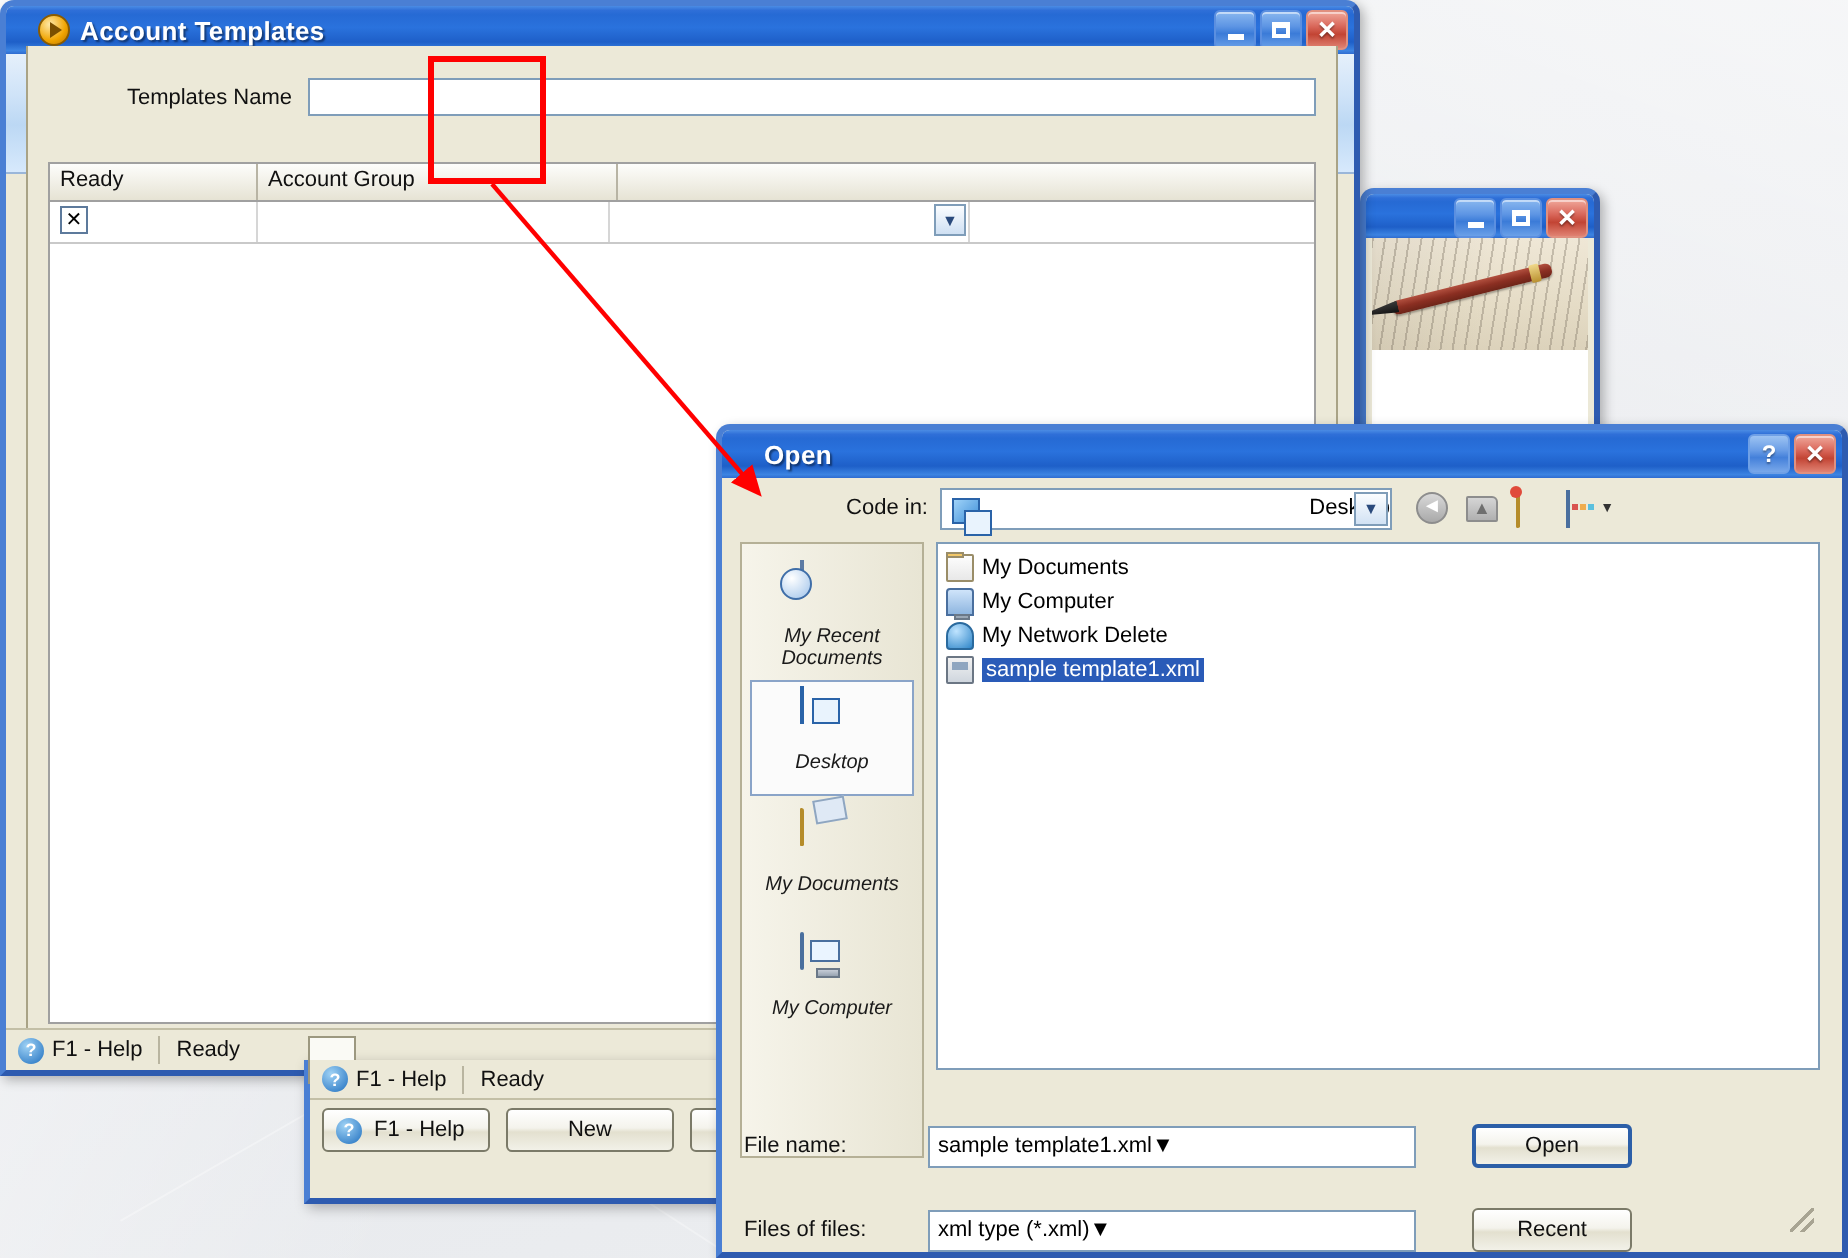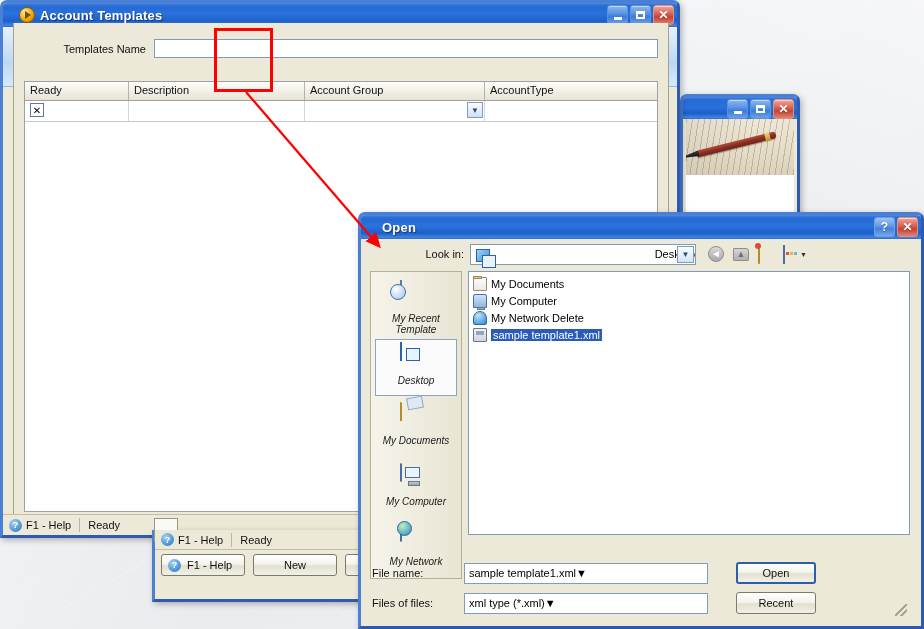--- a/index.html
+++ b/index.html
@@ -281,21 +281,21 @@
   .pi-desk{width:27px;height:26px;margin:2px auto 0;background:linear-gradient(135deg,#9fd2f8,#3f8fd8);border:1px solid #2a63a8;box-sizing:border-box;position:relative;}
   .pi-desk::before{content:"";position:absolute;left:5px;top:5px;width:14px;height:13px;background:#e9f3fd;border:1px solid #2a63a8;box-sizing:border-box;}
   .pi-mydocs{width:30px;height:23px;margin:4px auto 0;background:linear-gradient(to bottom,#ffe9a8,#f0c154);border:1px solid #b58c2a;border-radius:2px 5px 2px 2px;position:relative;box-sizing:border-box;}
   .pi-mydocs::before{content:"";position:absolute;left:6px;top:-6px;width:16px;height:12px;background:#dfe9f5;border:1px solid #8fa6c0;transform:rotate(-10deg);box-sizing:border-box;}
   .pi-comp{width:26px;height:21px;margin:3px auto 0;background:linear-gradient(to bottom,#d9ecff,#8fb6e0);border:1px solid #4a6f9e;border-radius:2px;position:relative;box-sizing:border-box;}
   .pi-comp::before{content:"";position:absolute;left:4px;top:3px;width:15px;height:11px;background:#eaf4ff;border:1px solid #4a6f9e;box-sizing:border-box;}
   .pi-comp::after{content:"";position:absolute;left:7px;bottom:-5px;width:12px;height:5px;background:linear-gradient(to bottom,#c5ccd6,#98a4b2);border:1px solid #6a7888;box-sizing:border-box;}
   .pi-net{width:26px;height:21px;margin:3px auto 0;background:linear-gradient(to bottom,#d9ecff,#8fb6e0);border:1px solid #4a6f9e;border-radius:2px;position:relative;box-sizing:border-box;}
   .pi-net::before{content:"";position:absolute;left:-4px;top:-3px;width:15px;height:15px;border-radius:50%;background:radial-gradient(circle at 35% 30%,#bdf0bf,#2f86c9);border:1px solid #236a9c;box-sizing:border-box;}
   .od-bottom { position:absolute; left:6px; right:8px; bottom:8px; height:56px; }
-  .od-frow { display:flex; align-items:center; height:22px; margin-bottom:8px; }
+  .od-frow { display:flex; align-items:center; height:22px; margin-bottom:20px; }
   .od-frow .flbl { width:92px; text-align:left; font-size:11px; color:#111; padding-left:2px; }
   .od-fcombo {
     width:244px; height:21px; background:#fff; border:1px solid #7f9db9; box-sizing:border-box;
     display:flex; align-items:center; font-size:11px; padding-left:4px; position:relative; color:#000;
   }
   .od-actionbtn { width:80px; margin-left:28px; }
   .od-actionbtn.def { border:2px solid #2c5fa8; }
   .resize-grip { position:absolute; right:3px; bottom:2px; width:12px; height:12px;
     background:
       linear-gradient(135deg, transparent 45%, #a8a492 45%, #a8a492 55%, transparent 55%),
@@ -463,23 +463,21 @@
 
   <div class="panel">
     <div class="field-row">
       <span class="field-label">Templates Name</span>
       <span class="xp-input" title=""></span>
     </div>
 
     <div class="gridwrap">
       <div class="gridhead">
         <div class="gh" style="width:104px">Ready</div>
-        <div class="gh" style="width:176px">Description</div>
         <div class="gh" style="width:180px">Account Group</div>
-        <div class="gh" style="flex:1;border-right:none">AccountType</div>
       </div>
       <div class="gridrow">
         <div class="gc" style="width:104px">
           <div class="rowx">✕</div>
         </div>
         <div class="gc" style="width:176px"></div>
         <div class="gc" style="width:180px">
           <span class="cmbarrow">▼</span>
         </div>
         <div class="gc" style="flex:1;border-right:none"></div>
@@ -526,21 +524,21 @@
         </div>
       <div class="xp-btn close">
           <span class="g">✕</span>
         </div>
     </div>
   </div>
 
   <div class="od-body">
 
     <div class="od-lookin">
-      <span class="lbl">Look in:</span>
+      <span class="lbl">Code in:</span>
       <div class="od-combo">
         <span class="fileicon pi-desk" style="width:14px;height:13px;margin-left:2px"></span>
         <span>Desktop</span>
         <span class="arrow">▼</span>
       </div>
       <div class="od-navicons">
         <span class="navico">
             <span class="back-circle">◄</span>
           </span>
         <span class="navico">
@@ -557,38 +555,34 @@
           <span style="position:absolute;right:0;top:5px;font-size:7px;color:#333">▼</span>
         </span>
       </div>
     </div>
 
     <div class="od-places">
       <div class="place">
         <span class="pico"><span class="pi-recent"></span></span>
         <span class="plabel">
           <span>My Recent</span><br>
-          <span>Template</span>
+          <span>Documents</span>
         </span>
       </div>
       <div class="place sel">
         <span class="pico"><span class="pi-desk"></span></span>
         <span class="plabel">Desktop</span>
       </div>
       <div class="place">
         <span class="pico"><span class="pi-mydocs"></span></span>
         <span class="plabel">My Documents</span>
       </div>
       <div class="place">
         <span class="pico"><span class="pi-comp"></span></span>
         <span class="plabel">My Computer</span>
-      </div>
-      <div class="place">
-        <span class="pico"><span class="pi-net"></span></span>
-        <span class="plabel">My Network</span>
       </div>
     </div>
 
     <div class="od-listbox">
       <div class="od-item">
         <span class="fileicon ic-docs"></span>
         <span class="nm">My Documents</span>
       </div>
       <div class="od-item">
         <span class="fileicon ic-comp"></span>

